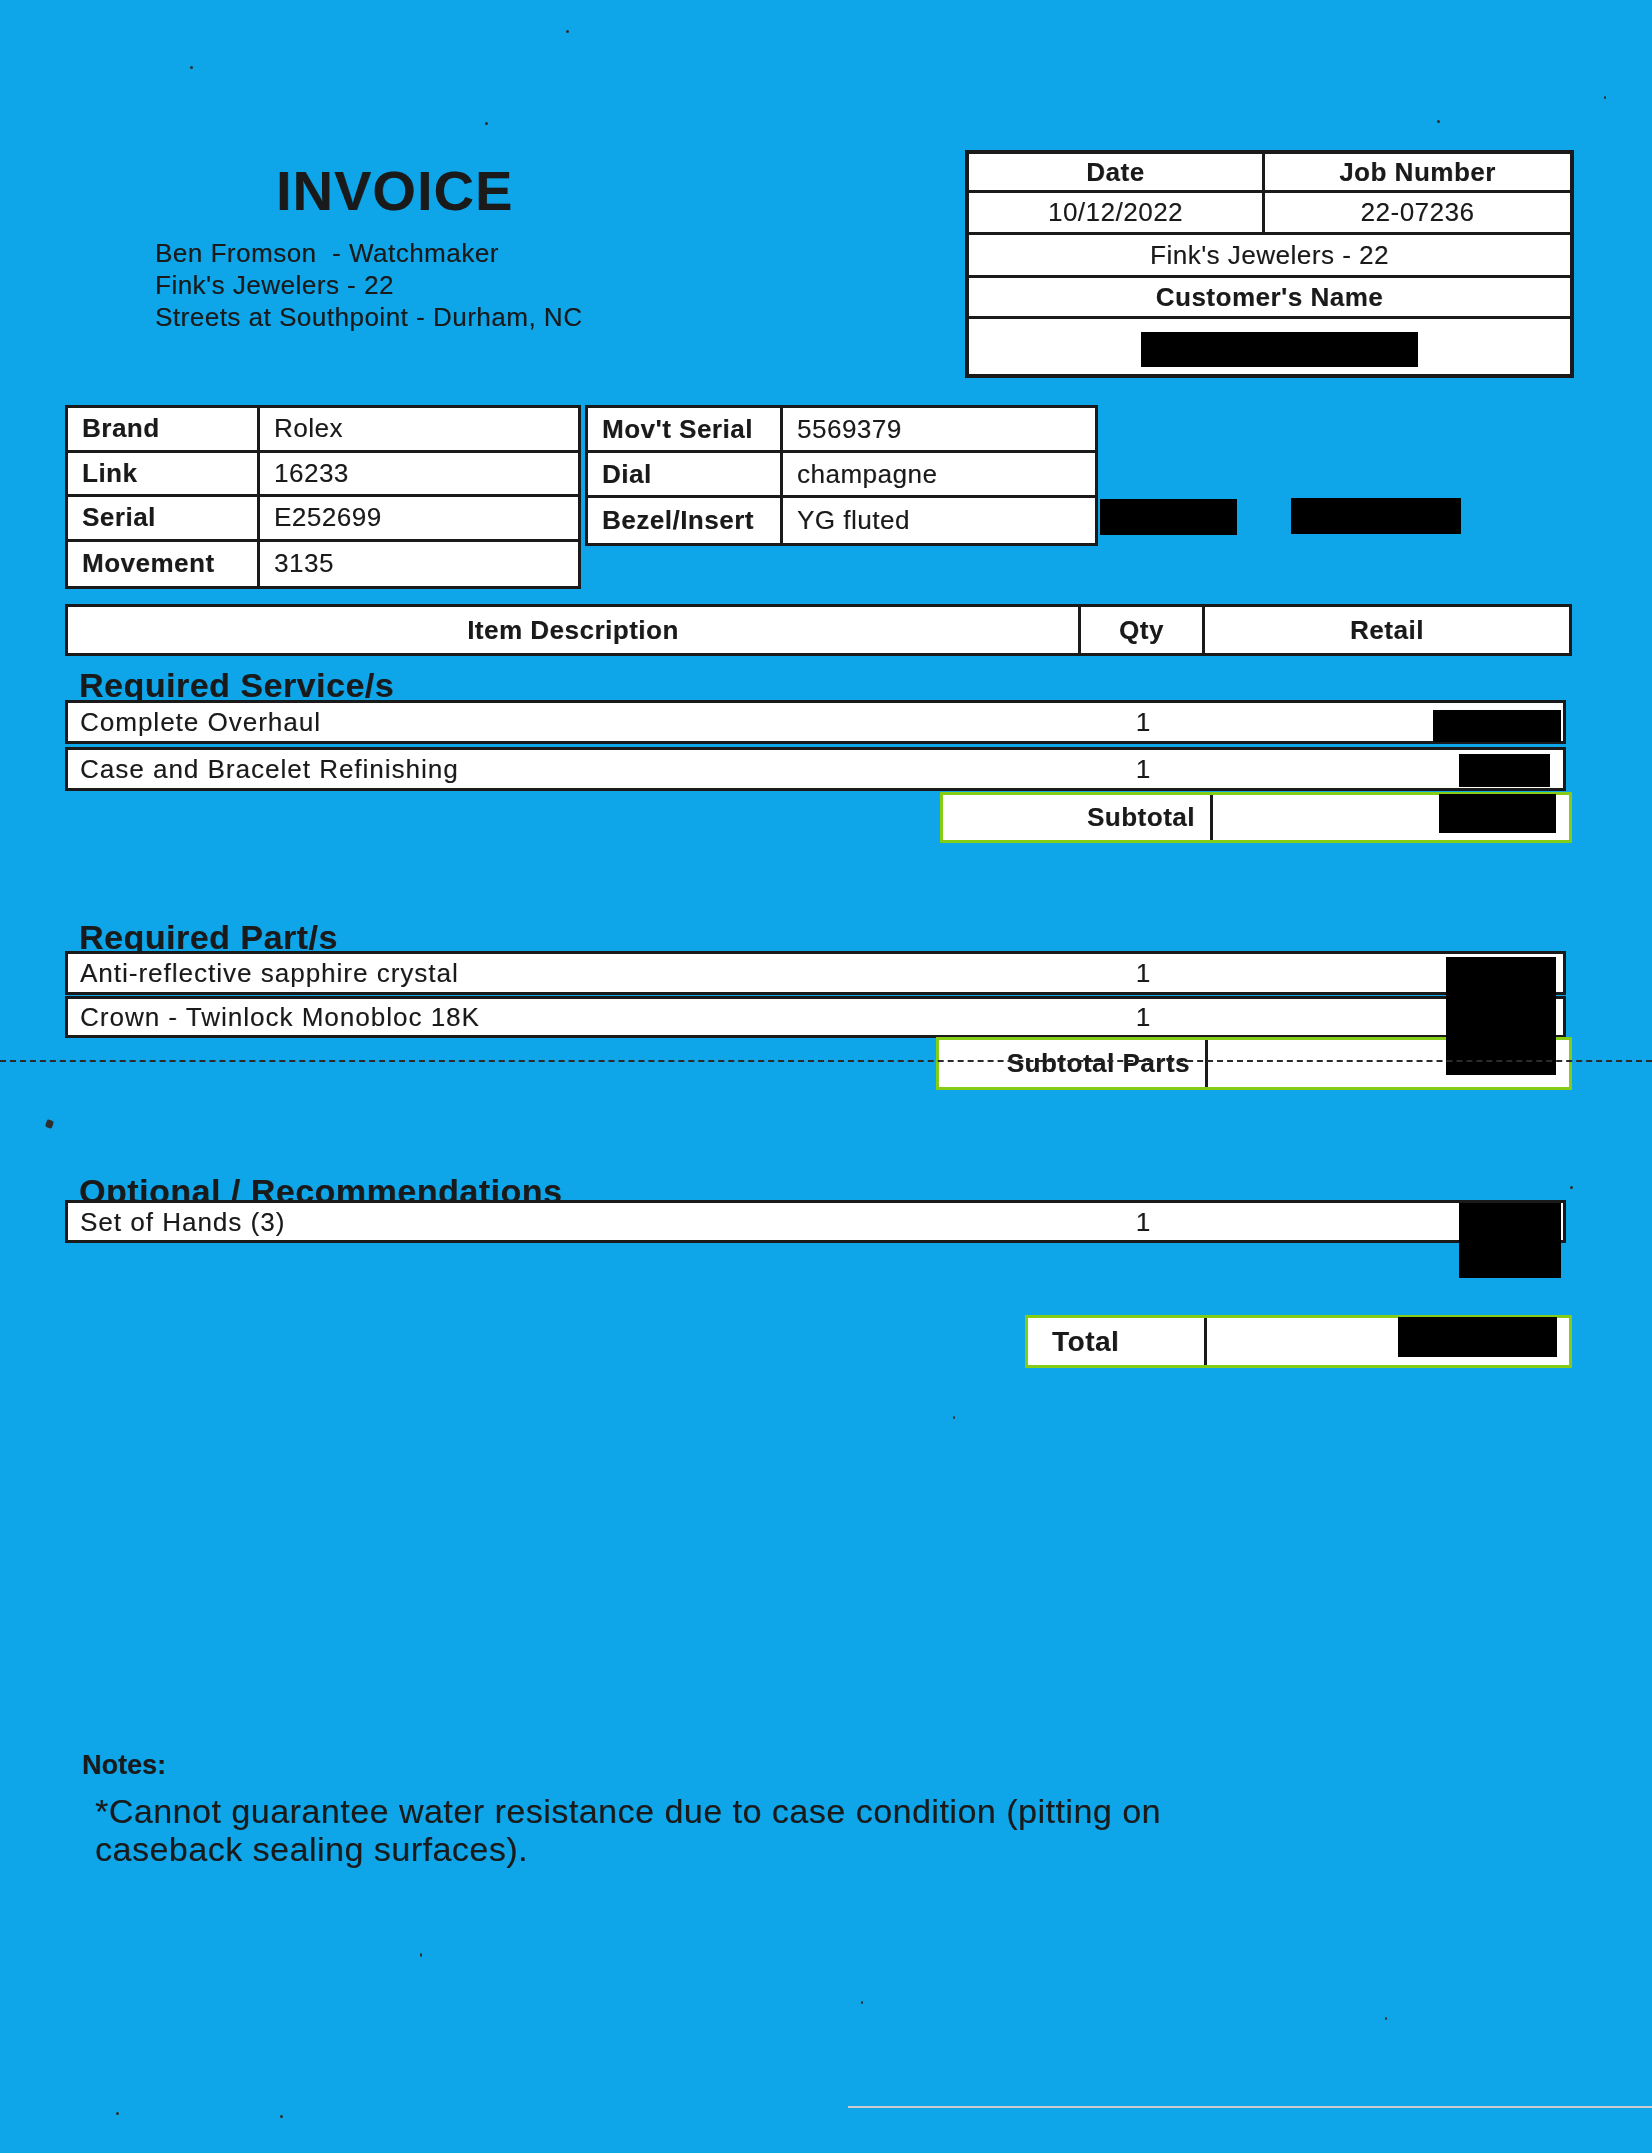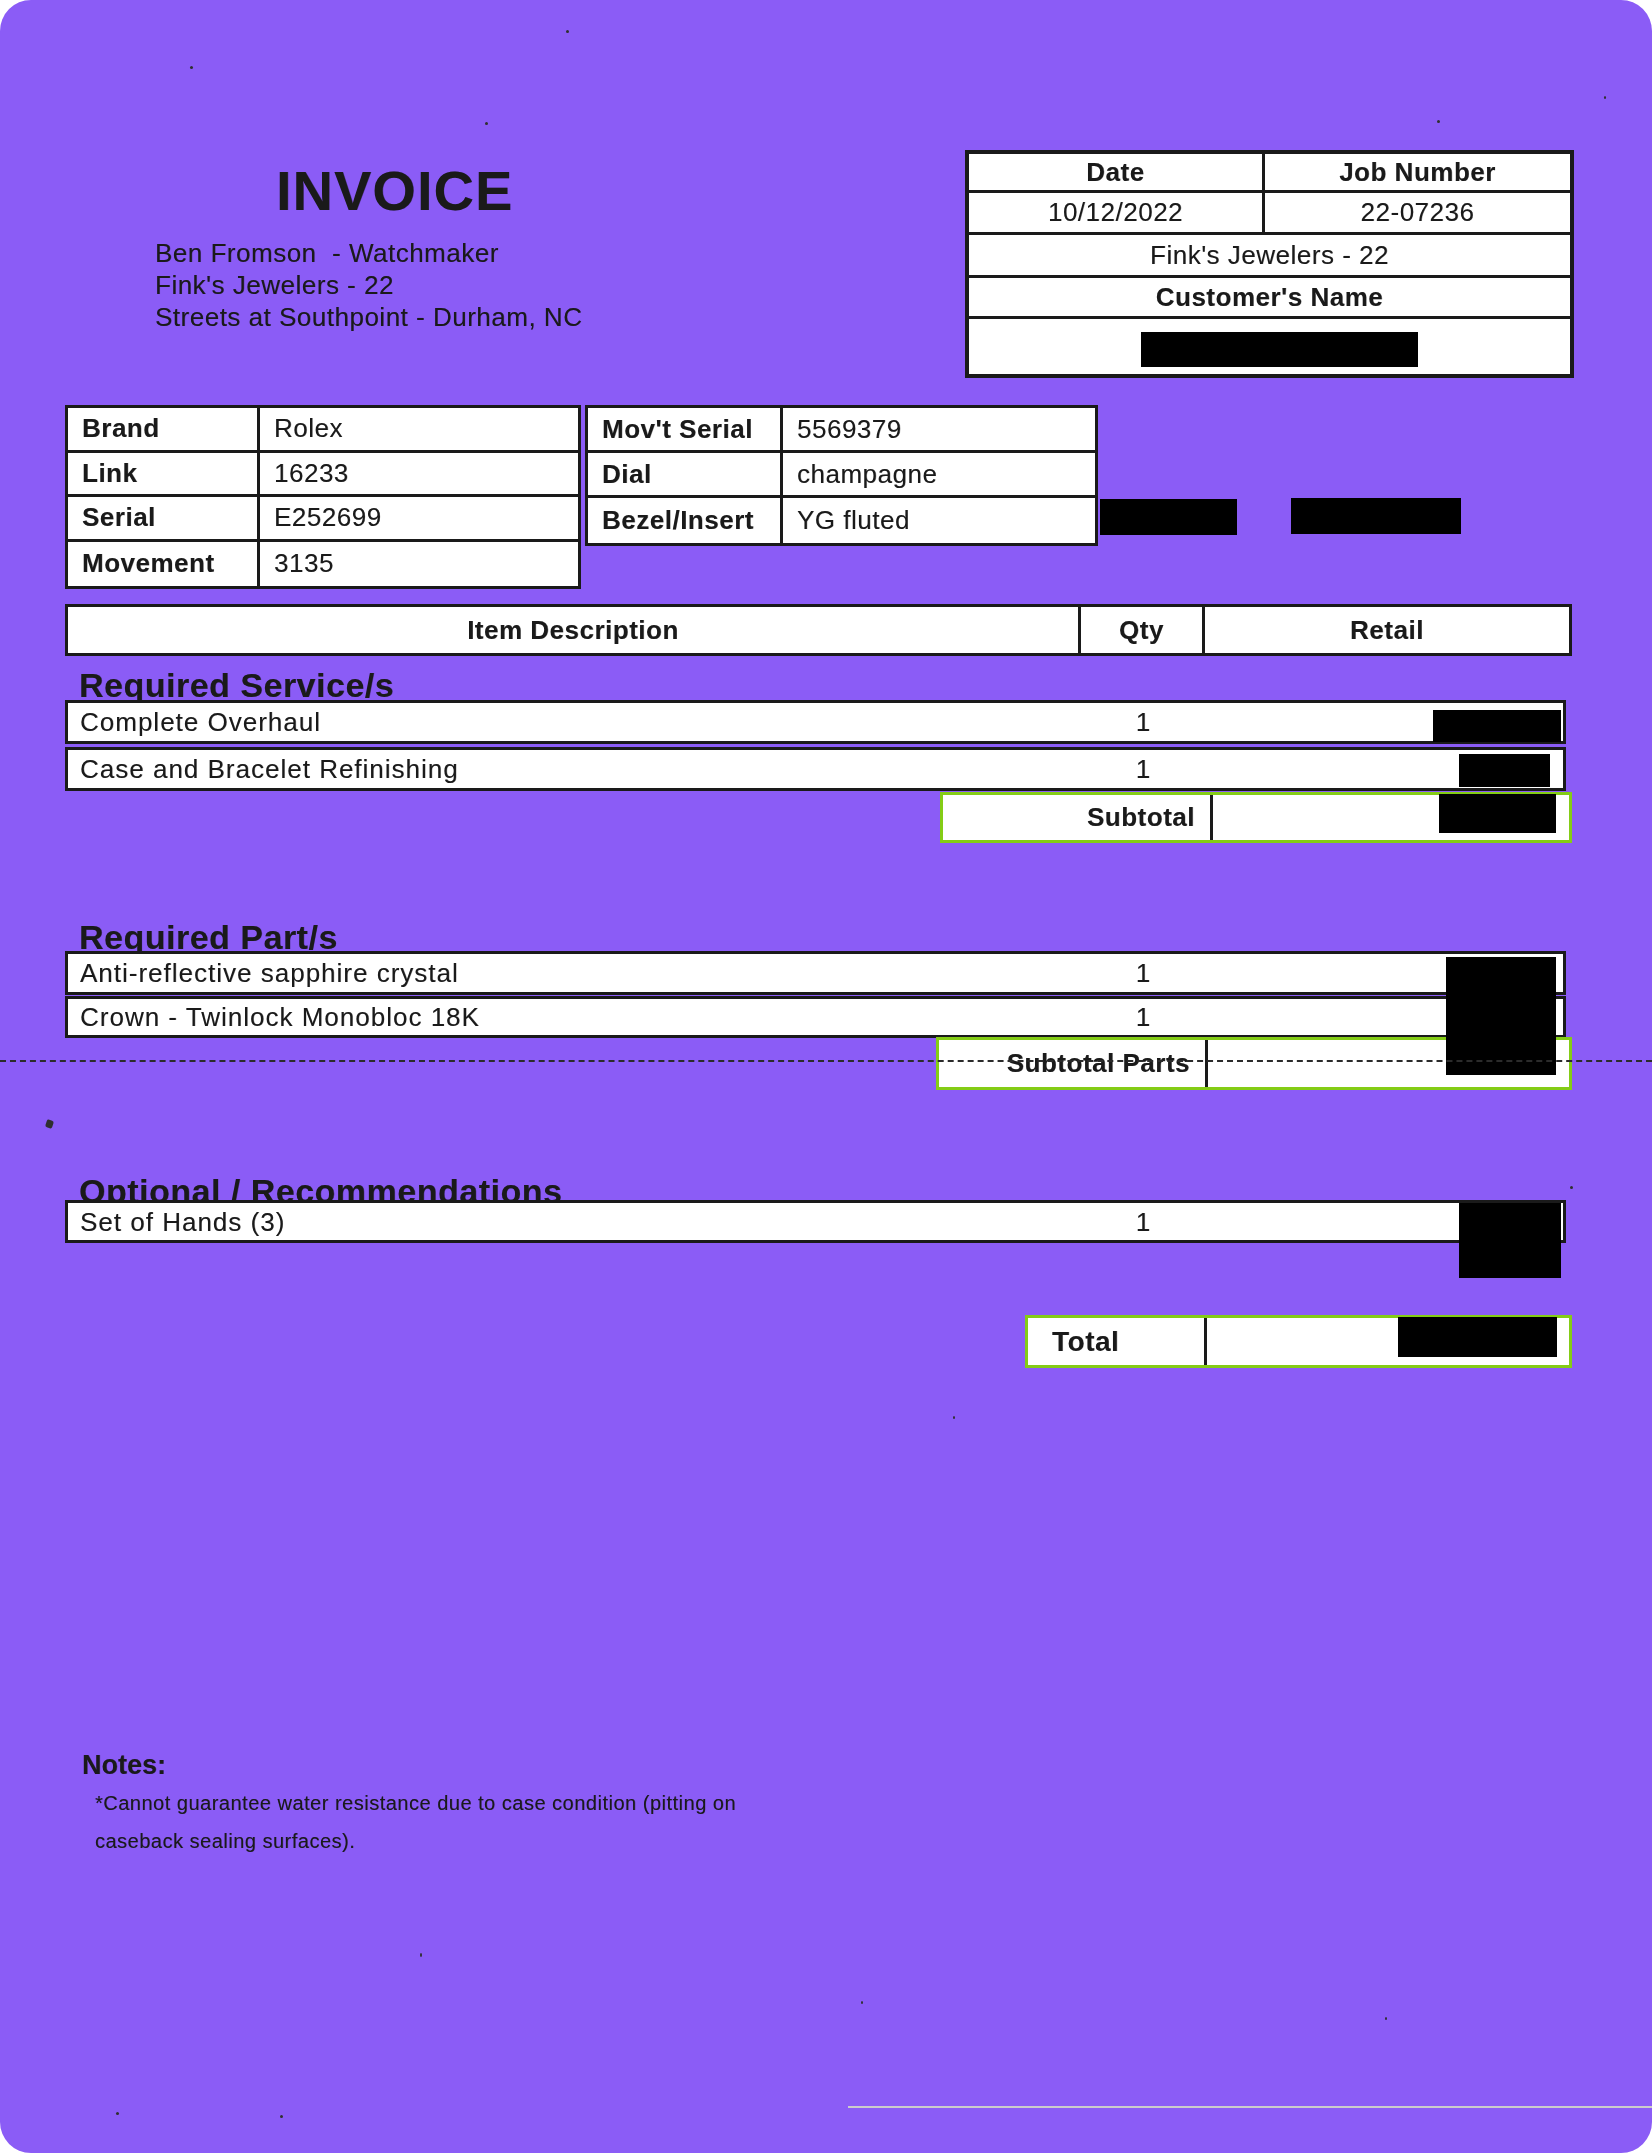--- a/index.html
+++ b/index.html
@@ -1,22 +1,21 @@
 <!DOCTYPE html>
 <html><head>
 <meta charset="utf-8">
 <title>Invoice</title>
 <style>
   html,body { margin:0; padding:0; background:#ffffff; }
   .page {
-    position:relative; width:1652px; height:2153px; background:#8b5cf6;
+    position:relative; width:1652px; height:2153px; background:#0ea5e9;
     font-family:"Liberation Sans","DejaVu Sans",sans-serif; color:#1a1a1a;
     overflow:hidden;
     text-shadow:0.4px 0.4px 0 rgba(0,0,0,0.35);
-    border-radius:31px;
   }
   .abs { position:absolute; }
   .bold { font-weight:bold; }
 
   
   .invoice-title { left:276px; top:158px; font-size:56px; font-weight:bold; letter-spacing:1px; }
 
   
   .from-line { left:155px; font-size:26px; letter-spacing:0.5px; white-space:pre; }
 
@@ -70,21 +69,21 @@
 
   
   .dash-line { position:absolute; left:0; top:1060px; width:1652px; height:0;
                border-top:2px dashed #2b2b2b; z-index:12; }
   .bottom-line { position:absolute; left:848px; top:2106px; width:804px; height:0;
                  border-top:2px solid #cccccc; }
   .spk { position:absolute; background:#2f2f2f; border-radius:50%; }
 
   
   .notes-head { left:82px; top:1750px; font-size:27px; font-weight:bold; }
-  .note-line  { left:95px; font-size:20px; letter-spacing:0.5px; white-space:nowrap; }
+  .note-line  { left:95px; font-size:34px; letter-spacing:0.5px; white-space:nowrap; }
 </style>
 </head>
 <body>
 
 <div class="page">
 
   <div class="abs invoice-title">INVOICE</div>
   <div class="abs from-line" style="top:238px">Ben Fromson  - Watchmaker</div>
   <div class="abs from-line" style="top:270px">Fink's Jewelers - 22</div>
   <div class="abs from-line" style="top:302px">Streets at Southpoint - Durham, NC</div>

